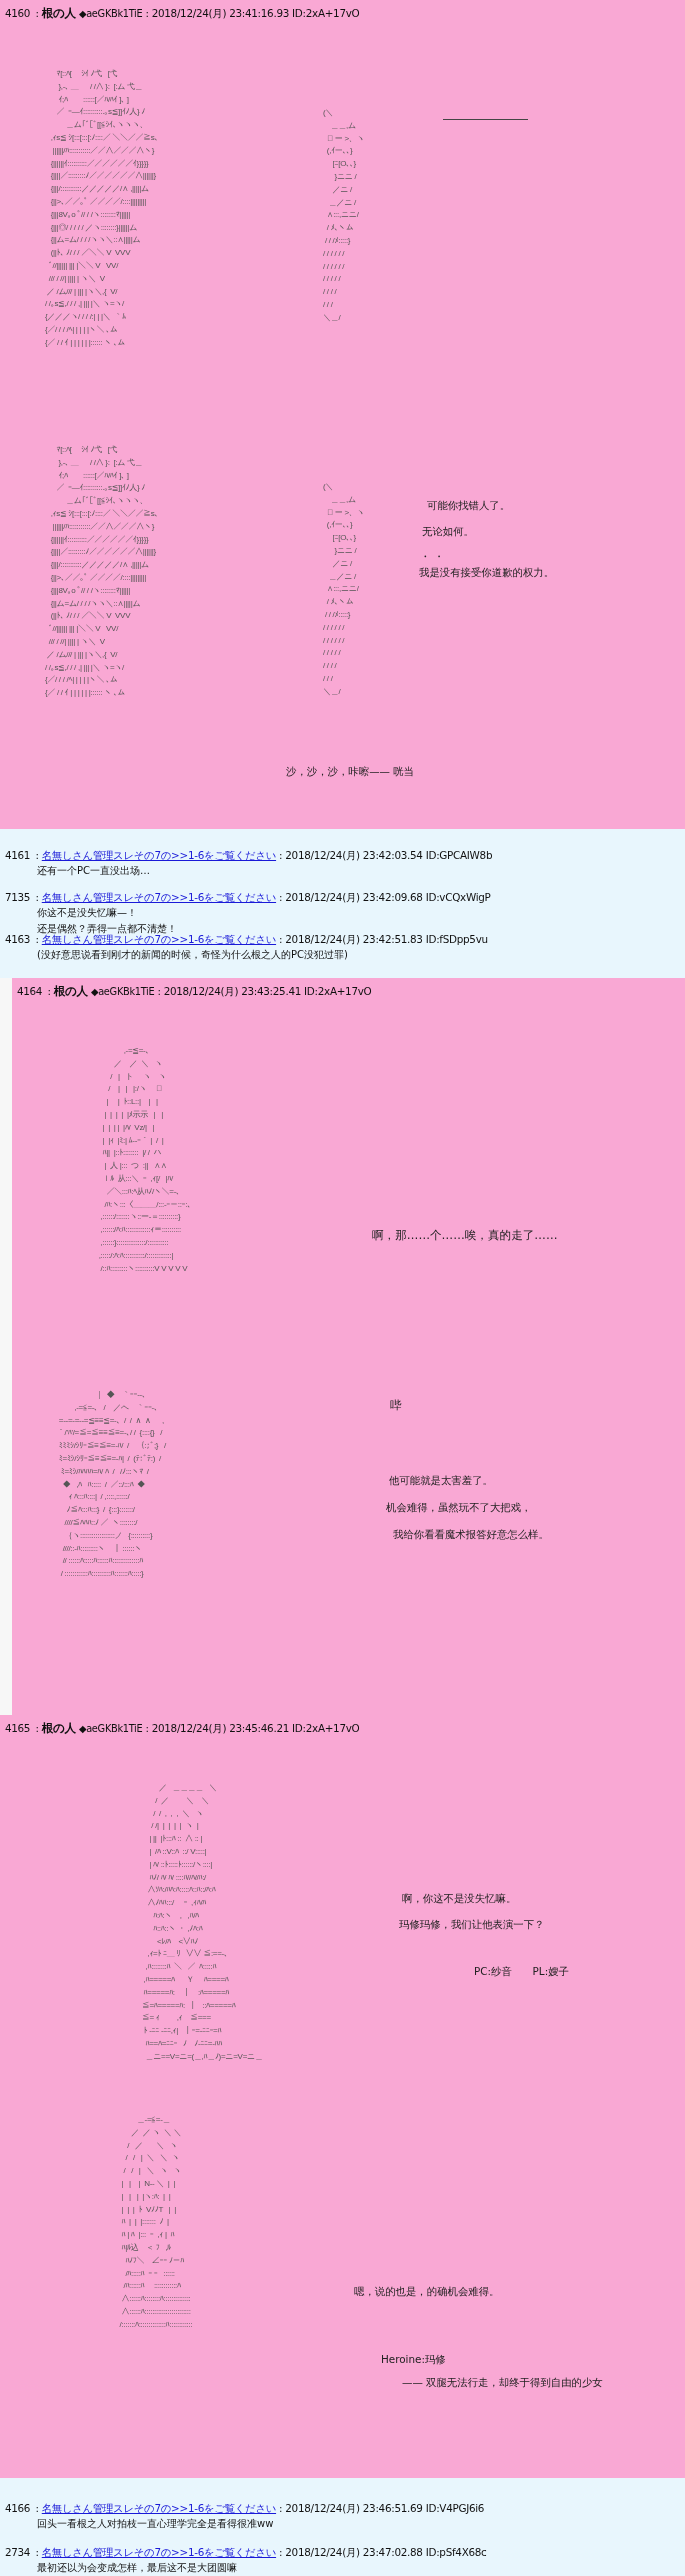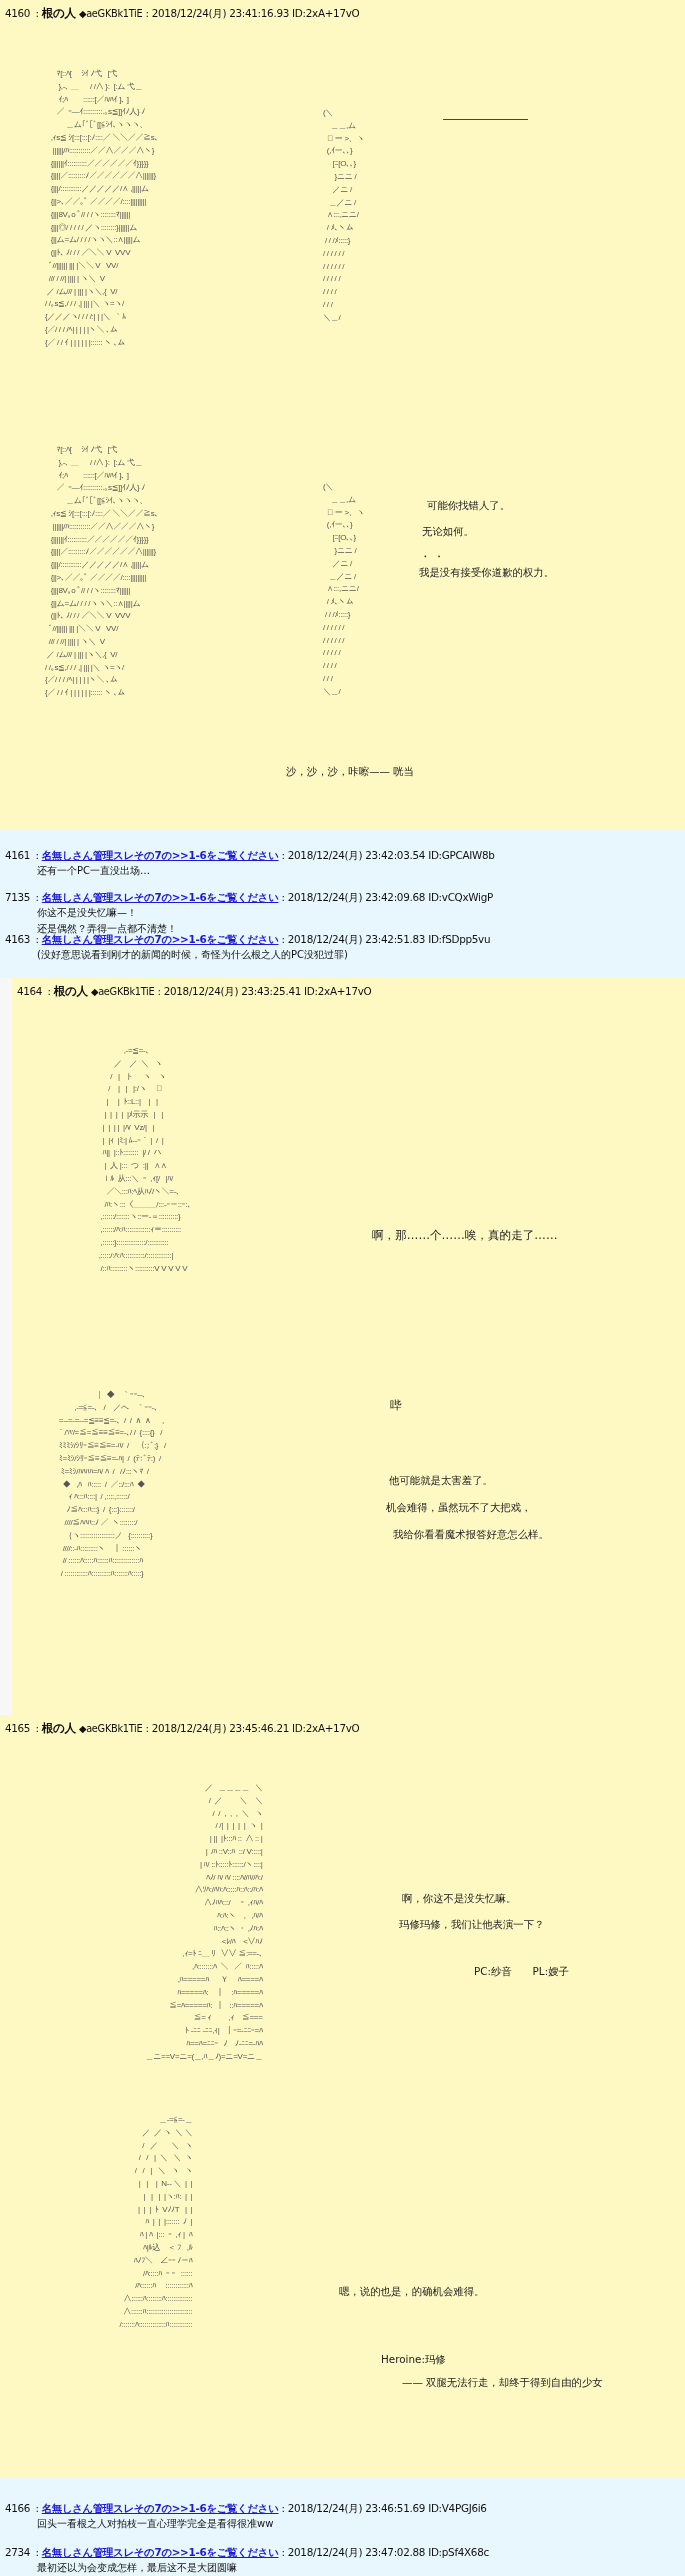--- a/index.html
+++ b/index.html
@@ -1,24 +1,24 @@
 <!DOCTYPE html>
 <html style="font-size:9.8px"><head>
 <meta charset="utf-8">
 <style>
   * { box-sizing: border-box; margin: 0; padding: 0; }
   html, body { width: 686px; }
   body { background: #f7f7f7; font-family: "DejaVu Sans", "Liberation Sans", sans-serif; color: #222; font-size: 9.8px; }
-  .post { position: relative; width: 686px; background: #fef9c3; }
+  .post { position: relative; width: 686px; background: #f9a8d4; }
   .post.reply { background: #e8f6fd; }
   .hdr { position: absolute; left: 4.9px; font-size: 10.4px; color: #111; white-space: nowrap; letter-spacing: -0.3px; }
   .hdr .num { margin-right: 2.4px; }
   .hdr .author { font-weight: bold; font-size: 11.6px; }
   .hdr .trip { font-size: 9.8px; }
-  .hdr a.name { color: #1a1ad8; text-decoration: underline; font-weight: bold; }
+  .hdr a.name { color: #1a1ad8; text-decoration: underline; font-weight: normal; }
   .body { position: absolute; left: 37px; font-size: 10px; line-height: 16px; color: #111; white-space: pre; }
   .aa { position: absolute; font-family: Liberation Sans, sans-serif; font-size: 8px; line-height: 12.8px; color: #555; white-space: pre; letter-spacing: -0.3px; }
   .say { position: absolute; font-size: 11.6px; color: #222; white-space: nowrap; }
   .say.small { font-size: 10.4px; }
   .rule { position: absolute; height: 0.6px; background: #444; }
 </style>
 </head>
 <body>
 
 <section class="post" style="height:829px;">
@@ -172,21 +172,21 @@
      ｛ヽ::::::::::::::::::ノ   {::::::::::}
     ////::-ﾊ:::::::::ヽ    ｜ ::::::ヽ
     // ::::::ﾊ:::::ﾊ::::::ﾊ::::::::::::::ﾊ
    / ::::::::::::ﾊ::::::::::ﾊ:::::::ﾊ:::::}</div>
   <div class="say" style="left:378px; top:420px;">哔</div>
   <div class="say small" style="left:377px; top:496px;">他可能就是太害羞了。</div>
   <div class="say small" style="left:374px; top:523px;">机会难得，虽然玩不了大把戏，</div>
   <div class="say small" style="left:381px; top:550px;">我给你看看魔术报答好意怎么样。</div>
 </section>
 
-<section class="post" style="height:763px;text-align:right;">
+<section class="post" style="height:763px;">
   <div class="hdr" style="top:6.1px;">
     <span class="num">4165</span><span> : </span><span class="author">根の人</span>
     <span class="trip">◆aeGKBk1TiE</span><span> : </span><span>2018/12/24(月) 23:45:46.21</span>
     <span>ID:2xA+17vO</span>
   </div>
   <div class="aa" style="left:134px; top:67px;">             ／   ＿＿＿＿   ＼
            /  ／         ＼    ＼
           /  /  ,  ,  ,  ＼   ヽ
          / /|  |  |  |  |  ヽ  |
         | ||  |ﾄ:::ﾊ ::  ∧ :: |
@@ -221,21 +221,21 @@
       |  |  |  ﾄ  VﾉﾉT   |  |
       ﾊ  |  |  |:::::::  ﾉ  |
       ﾊ | ﾊ  |:::  ｰ  ,ｨ |  ﾊ
       ﾊ|ﾙ込    ＜ ﾌ   ,ﾙ
         ﾊﾉﾌ＼    ∠ｰｰ ﾉ－ﾊ
         /ﾊ:::::ﾊ  ｰ ｰ   ::::::
        /ﾊ::::::ﾊ     ::::::::::::ﾊ
       ∧::::::ﾊ::::::::ﾊ::::::::::::::
       ∧::::::ﾊ::::::::::::::::::::::::
      /:::::::ﾊ::::::::::::::ﾊ::::::::::::</div>
-  <div class="say small" style="left:339px; top:570px;">嗯，说的也是，的确机会难得。</div>
+  <div class="say small" style="left:354px; top:570px;">嗯，说的也是，的确机会难得。</div>
   <div class="say small" style="left:381px; top:638px;">Heroine:玛修</div>
   <div class="say small" style="left:402px; top:661px;">—— 双腿无法行走，却终于得到自由的少女</div>
 </section>
 
 <section class="post reply" style="height:98px;">
   <div class="hdr" style="top:24.4px;">
     <span class="num">4166</span><span> : </span><a class="name">名無しさん管理スレその7の&gt;&gt;1-6をご覧ください</a><span> : </span><span>2018/12/24(月) 23:46:51.69</span>
     <span>ID:V4PGJ6i6</span>
   </div>
   <div class="body" style="top:38px;"><span>回头一看根之人对拍枝一直心理学完全是看得很准ww</span></div>

